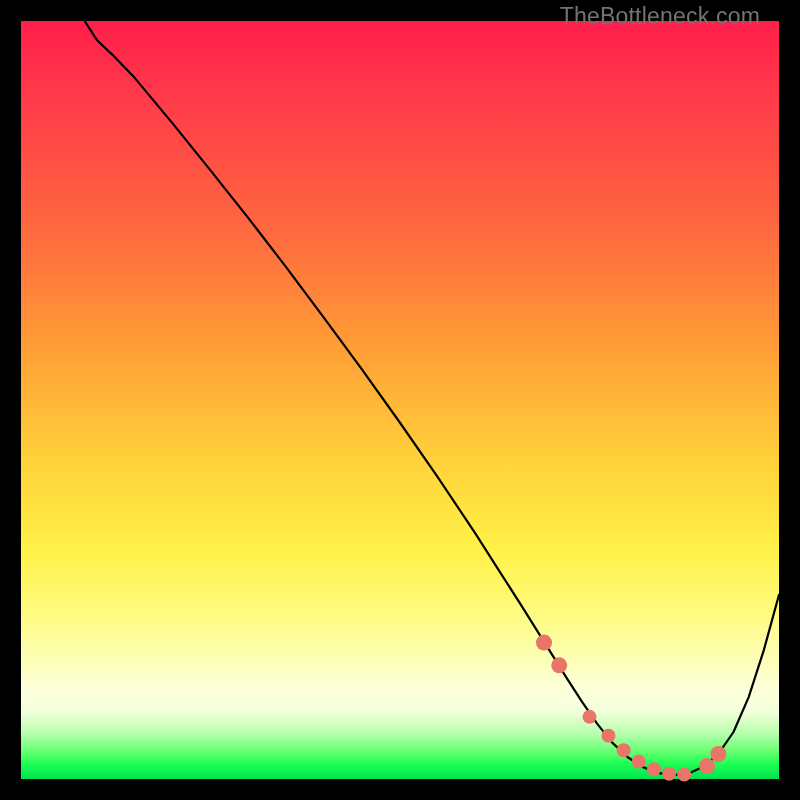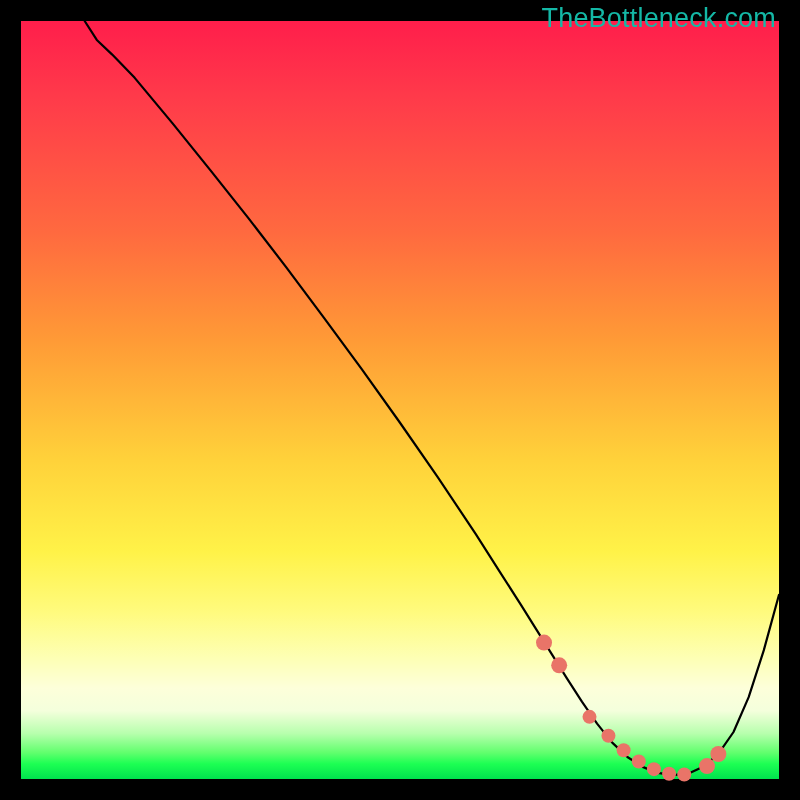--- a/index.html
+++ b/index.html
@@ -38,24 +38,24 @@
       #f4ffdc 91%,
       #b7ffad 94%,
       #62ff6e 96.5%,
       #1dff53 98%,
       #00e24e 100%
     );
   }
   .watermark {
     position: absolute;
     top: 3px;
-    right: 24px;
-    font-size: 27px;
+    right: 40px;
+    font-size: 23px;
     font-weight: 500;
-    color: #14b8a6;
+    color: #737373;
     letter-spacing: 0.2px;
     user-select: none;
   }
   svg.overlay {
     position: absolute;
     left: 21px;
     top: 21px;
     width: 758px;
     height: 758px;
     overflow: visible;

